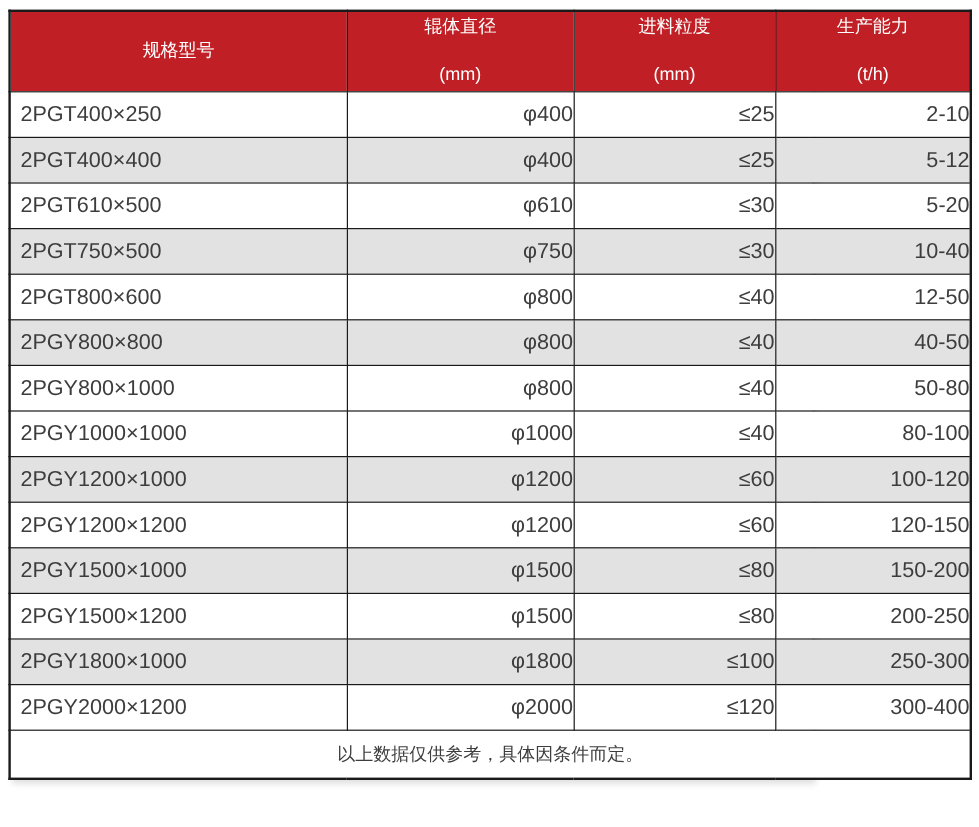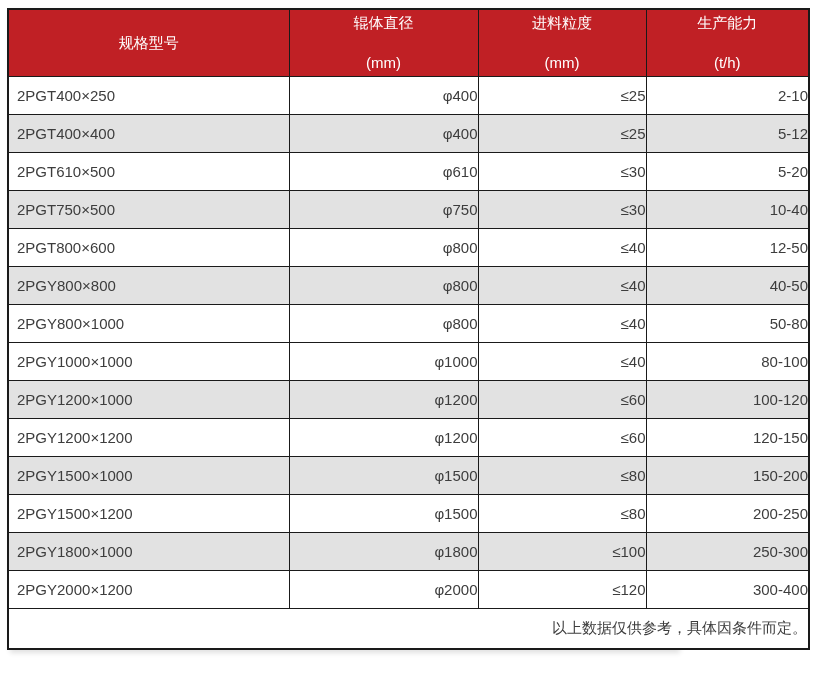--- a/index.html
+++ b/index.html
@@ -42,35 +42,35 @@
     text-align: center;
     vertical-align: middle;
     padding: 0;
   }
   .hdr-line { display: block; line-height: 1; }
   .hdr-line + .hdr-line { margin-top: 25px; }
   .hdr-line:empty { display: none; }
   
   .spec-table tbody td {
     height: 38px;
-    font-size: 15px;
+    font-size: 18px;
     color: #3d3d3d;
     background: #ffffff;
     padding: 0;
   }
   .spec-table tbody tr.alt td { background: #e2e2e2; }
   .spec-table td.model {
     text-align: left;
     padding-left: 8px;
   }
   .spec-table td.center { text-align: right; }
   
   .spec-table tfoot td {
     height: 41px;
-    text-align: right;
+    text-align: center;
     font-size: 15px;
     color: #3d3d3d;
     background: #ffffff;
   }
 </style>
 </head>
 <body>
 
 <div class="page">
   <table class="spec-table">

